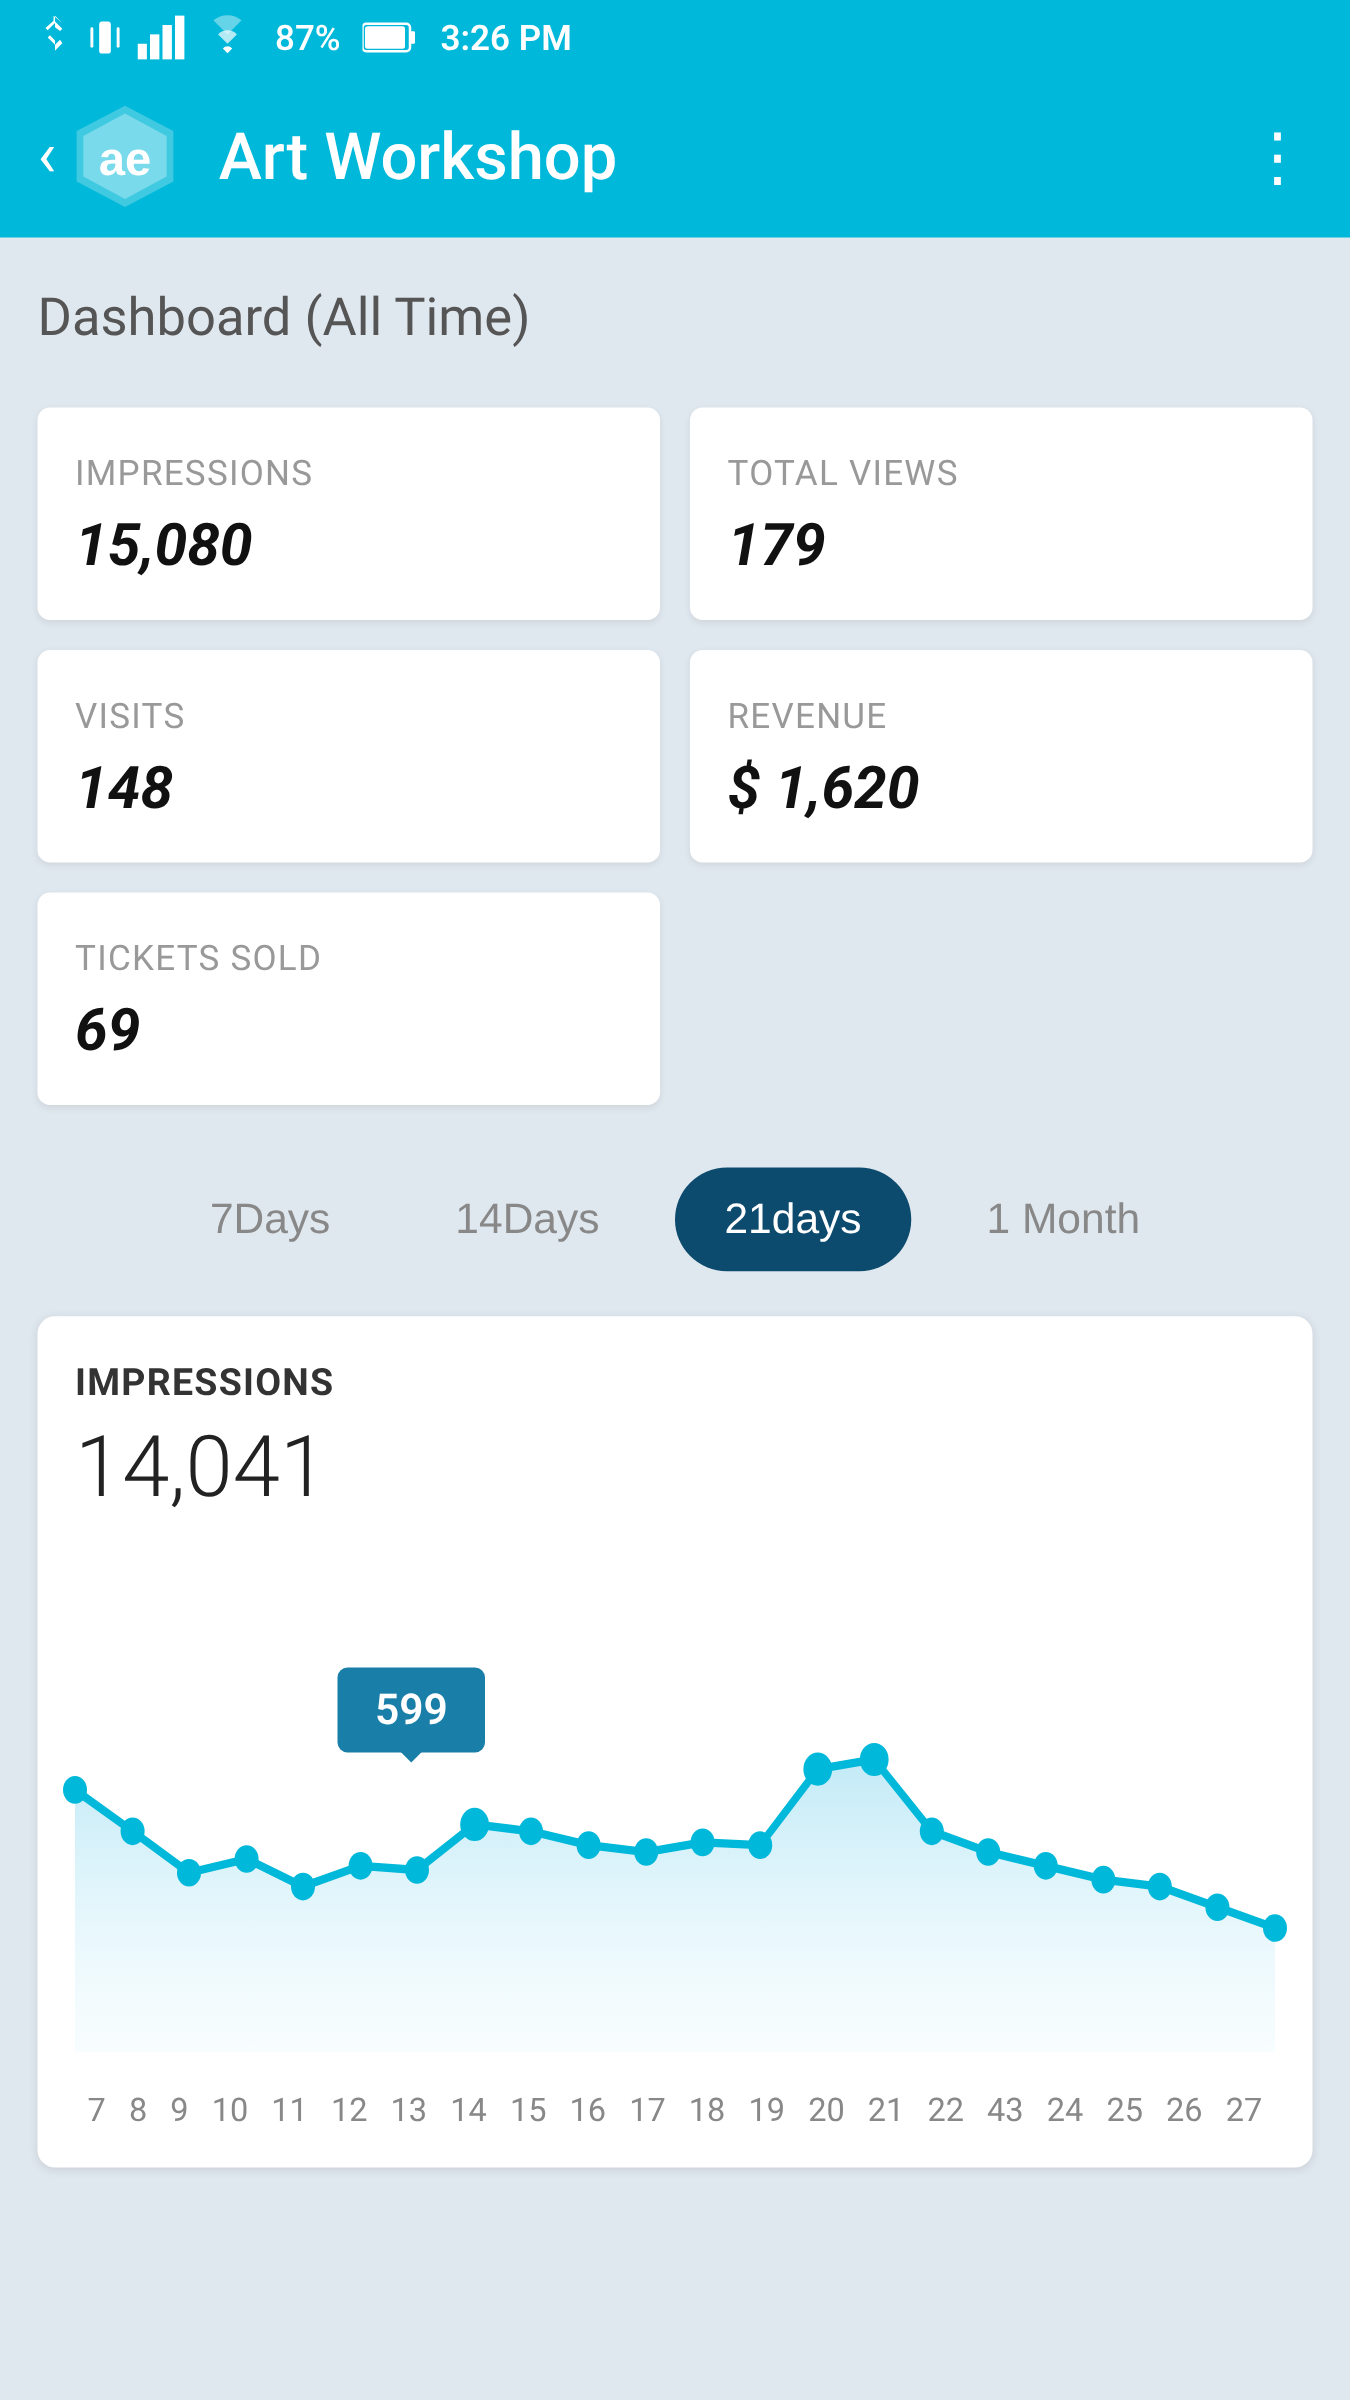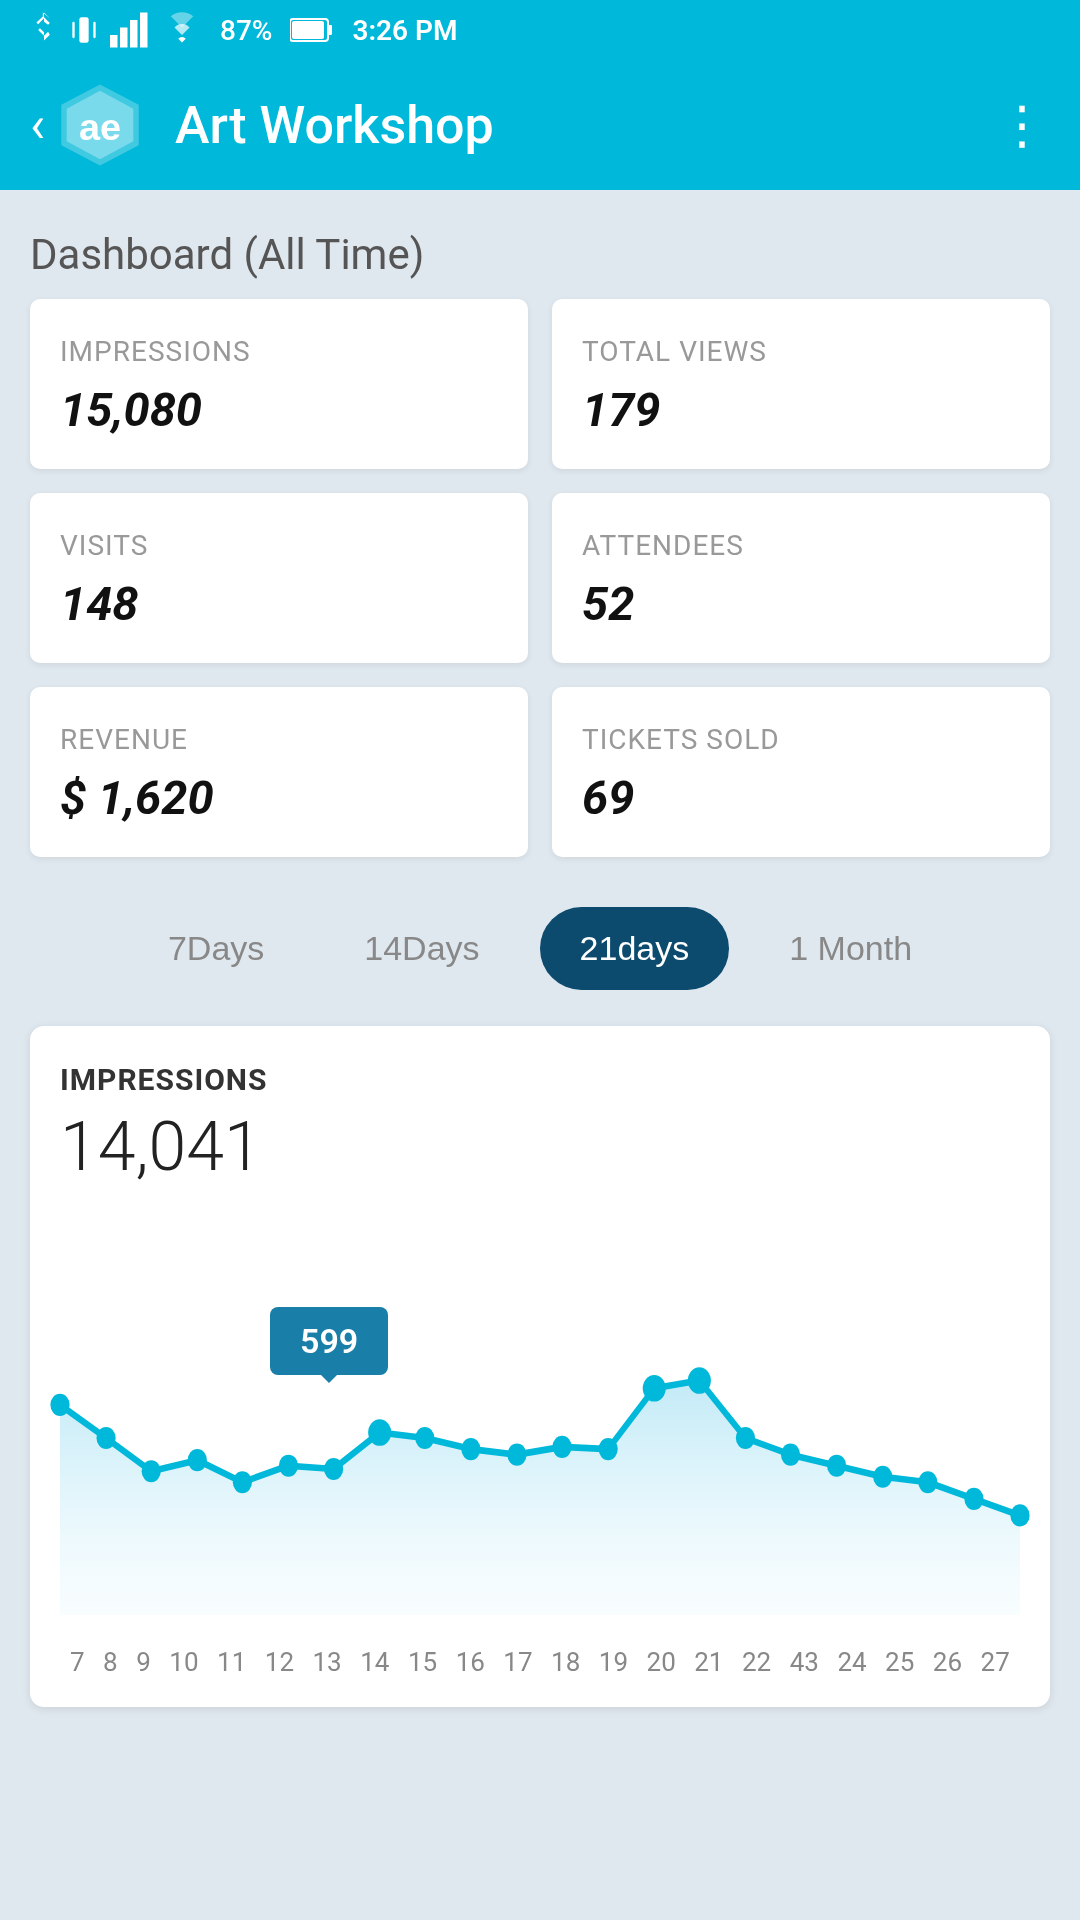--- a/index.html
+++ b/index.html
@@ -63,21 +63,21 @@
 
     
     .main-content {
       padding: 40px 30px 30px;
     }
 
     .dashboard-title {
       font-size: 42px;
       color: #555;
       font-weight: 400;
-      margin-bottom: 20px;
+      margin-bottom: 47px;
     }
 
     
     .stats-grid {
       display: grid;
       grid-template-columns: 1fr 1fr;
       gap: 24px;
       margin-bottom: 50px;
     }
     .stat-card {
@@ -261,24 +261,20 @@
     <div class="stat-card">
       <div class="stat-label">TOTAL VIEWS</div>
       <div class="stat-value">179</div>
     </div>
 
     <div class="stat-card">
       <div class="stat-label">VISITS</div>
       <div class="stat-value">148</div>
     </div>
 
-    <div class="stat-card">
-      <div class="stat-label">ATTENDEES</div>
-      <div class="stat-value">52</div>
-    </div>
 
     <div class="stat-card">
       <div class="stat-label">REVENUE</div>
       <div class="stat-value">$ 1,620</div>
     </div>
 
     <div class="stat-card">
       <div class="stat-label">TICKETS SOLD</div>
       <div class="stat-value">69</div>
     </div>

